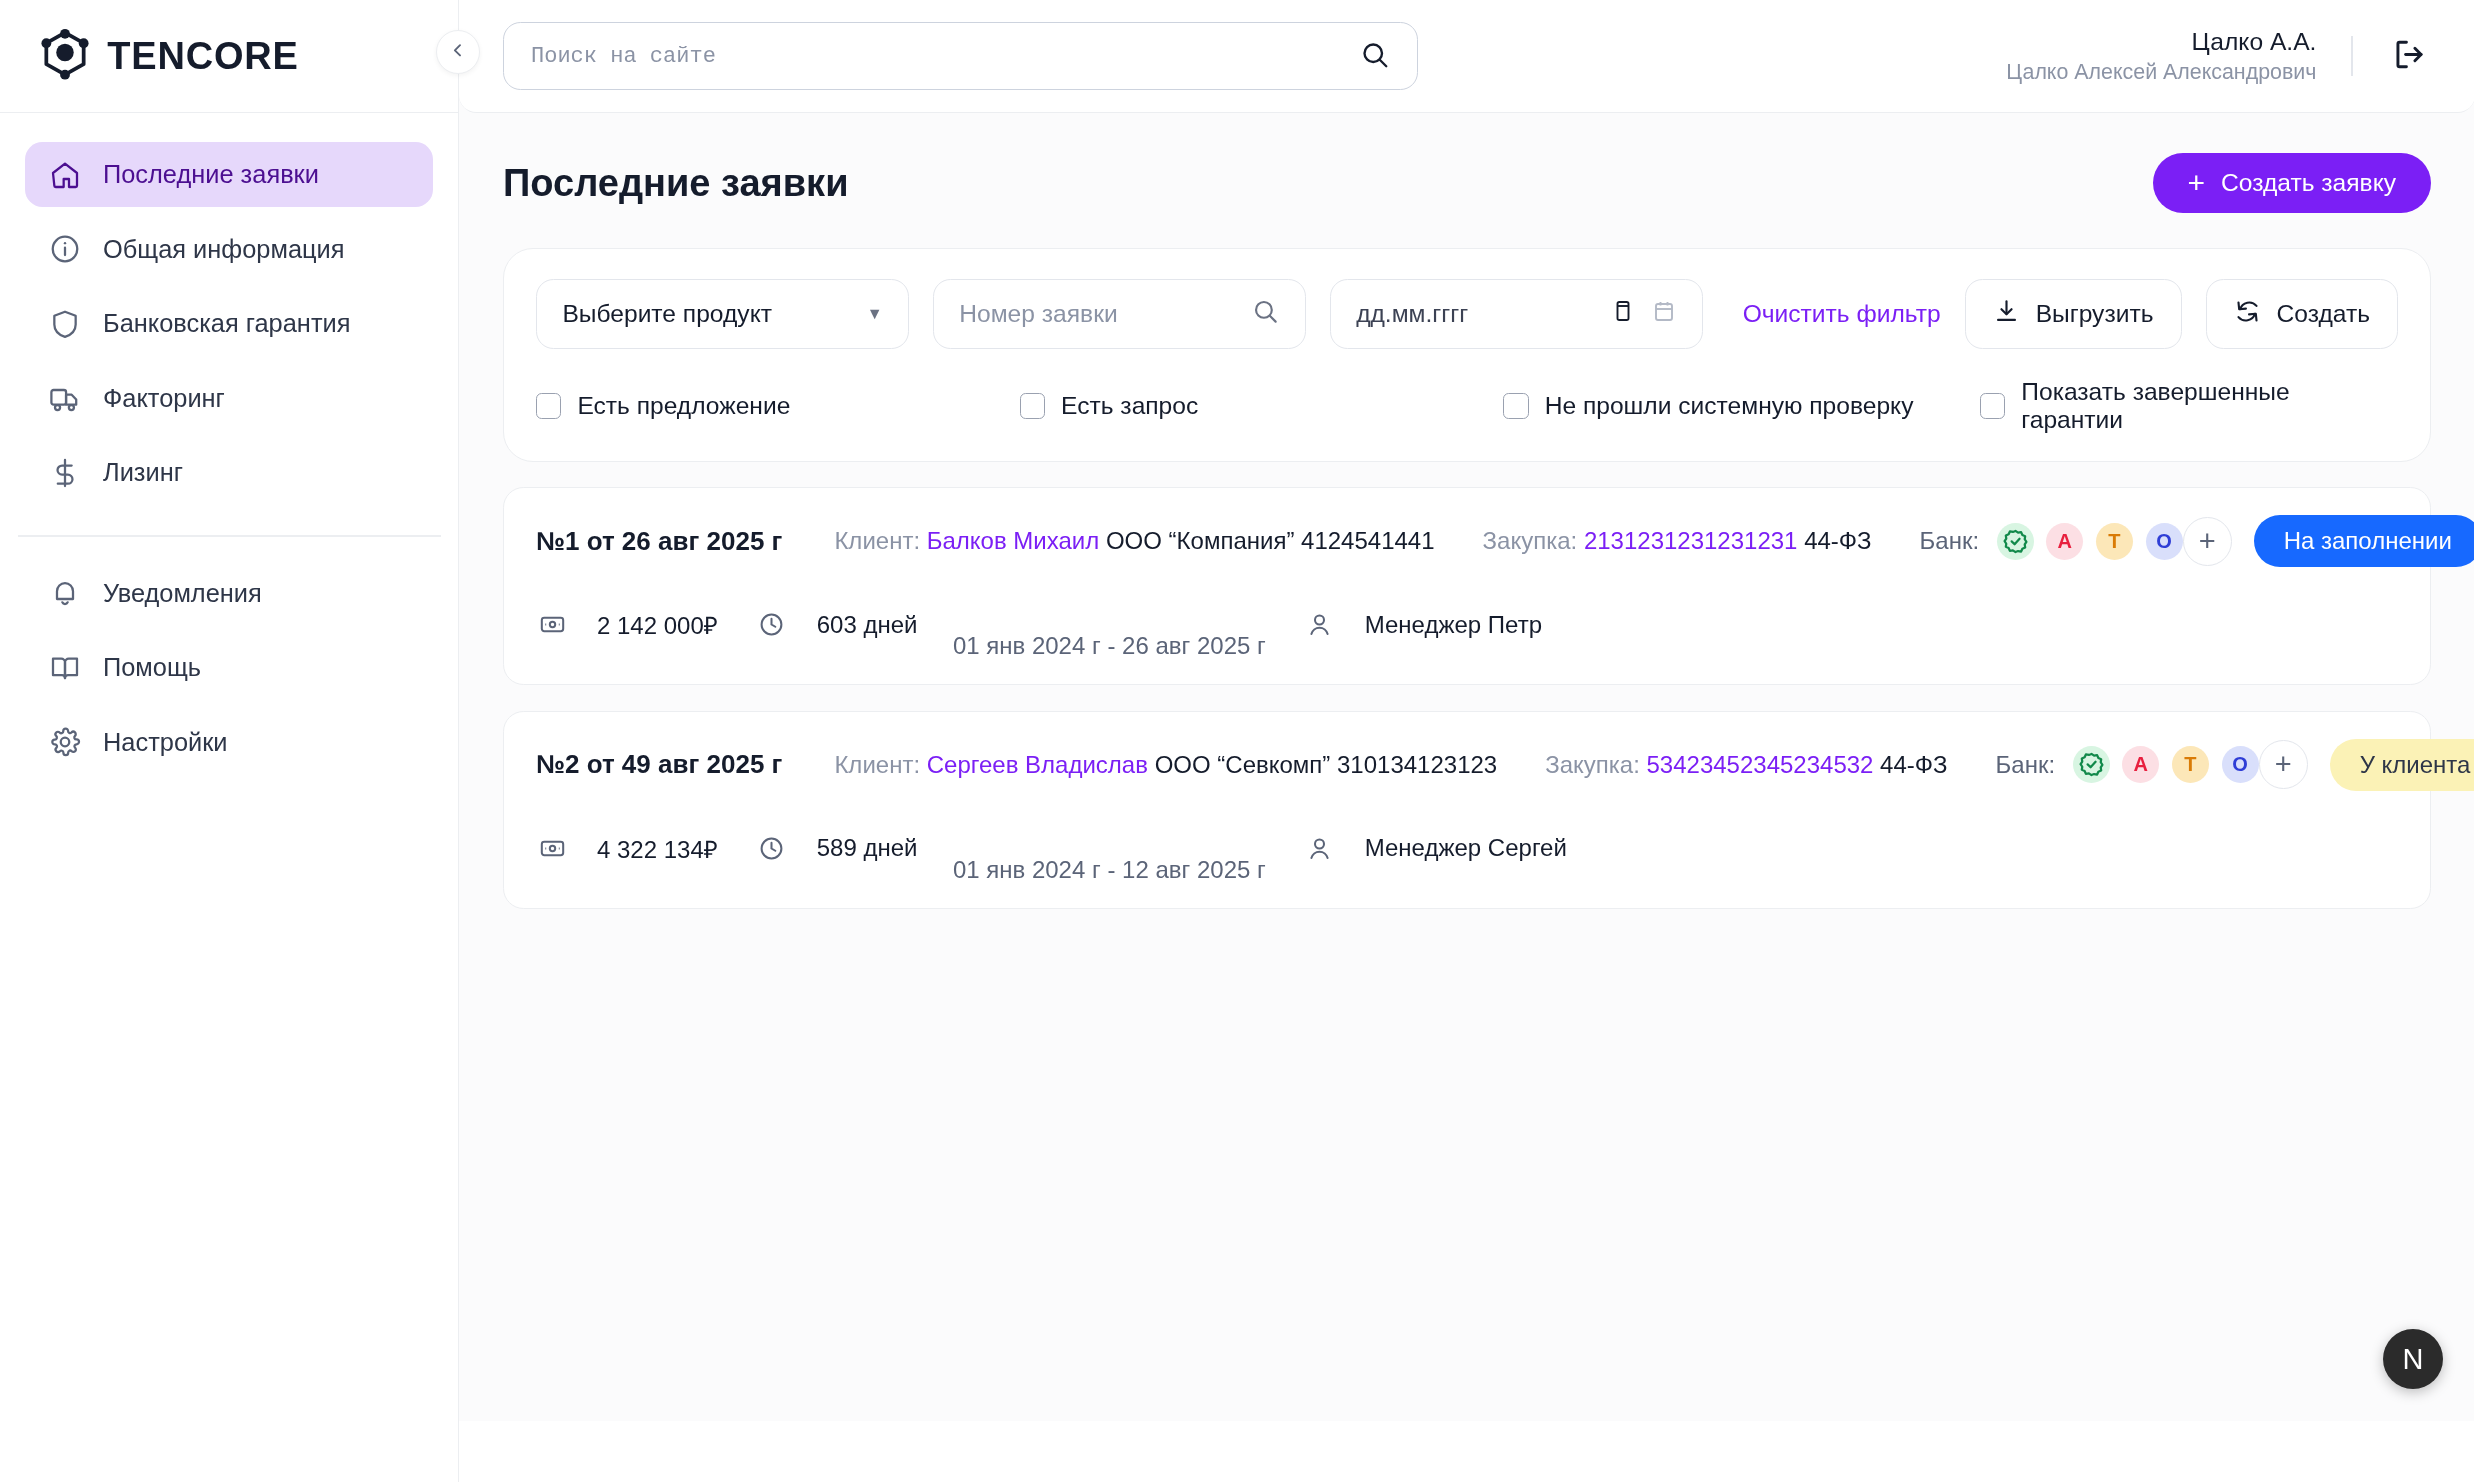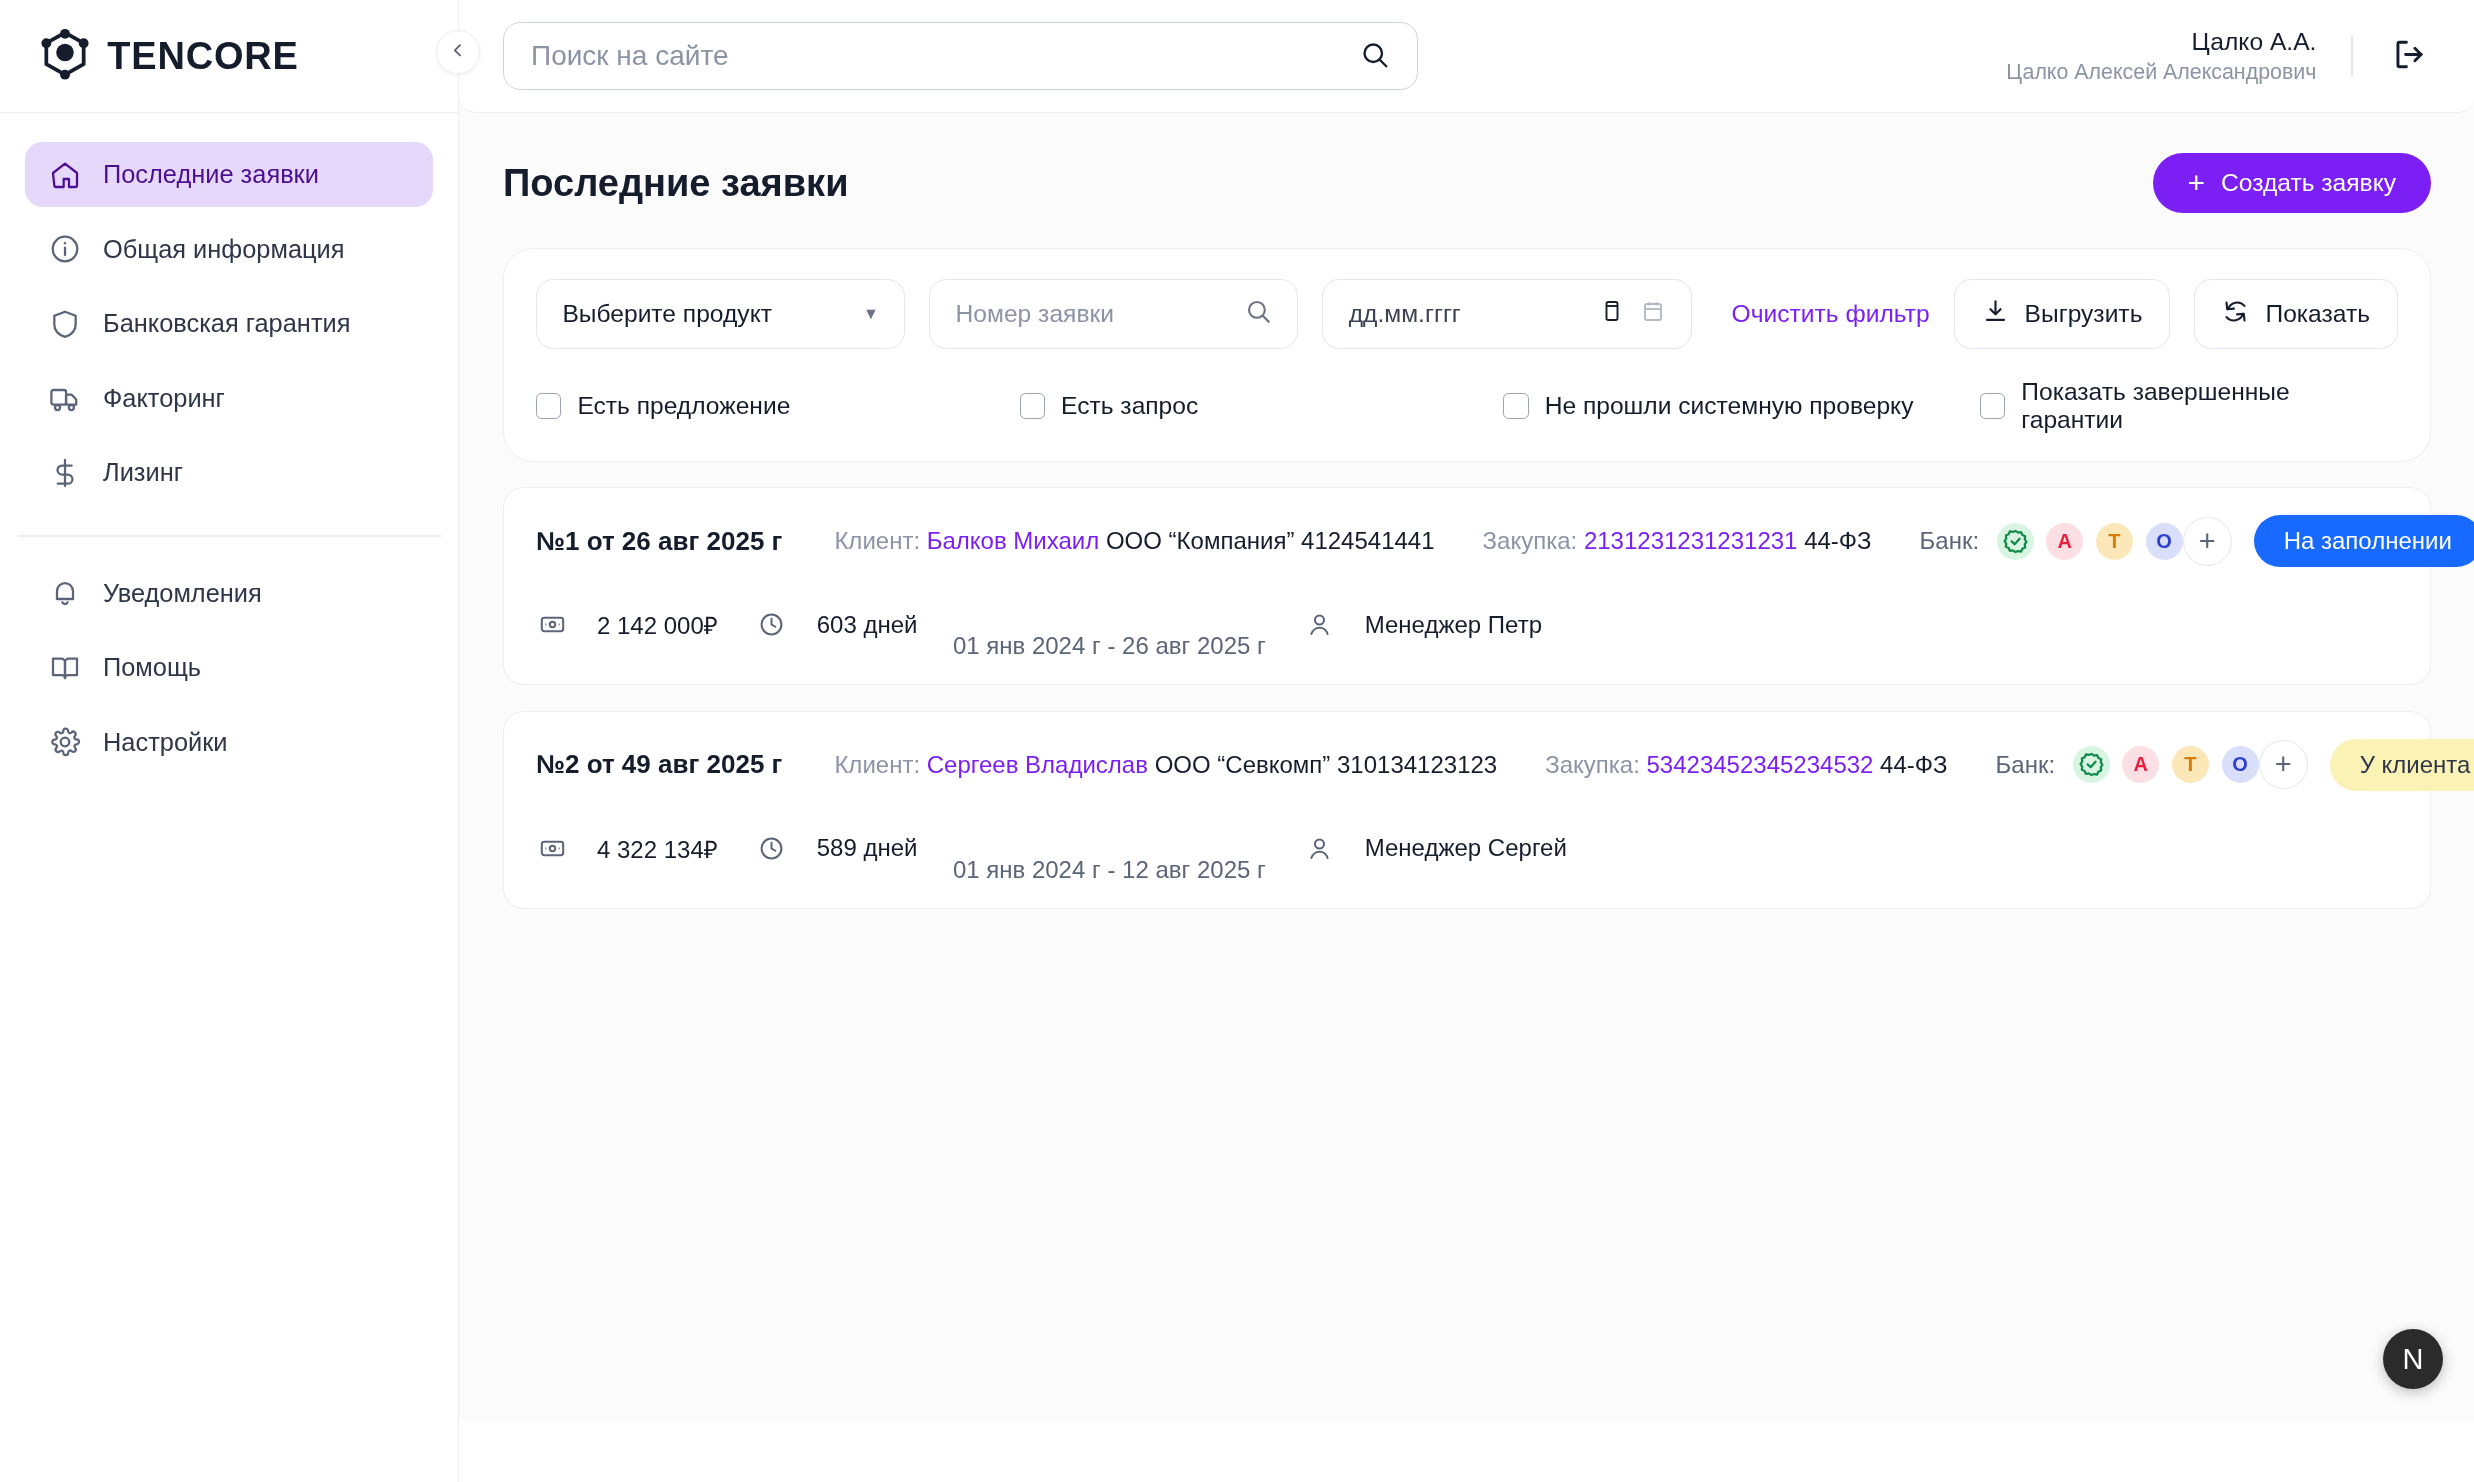--- a/index.html
+++ b/index.html
@@ -68,22 +68,22 @@
   }
   .search-box {
     width: 915px; height: 68px;
     border: 1.6px solid #cdd3de; border-radius: 17.5px;
     display: flex; align-items: center;
     padding: 0 27px;
     background: #fff;
   }
   .search-box input {
     flex: 1; border: none; outline: none;
-    font-size: 28px; color: #151c2c;
-    font-family: Liberation Sans, sans-serif;
+    font-size: 22px; color: #151c2c;
+    font-family: Liberation Mono, monospace;
     background: transparent;
   }
   .search-box input::placeholder { color: #8b93a5; }
   .topbar-right { margin-left: auto; display: flex; align-items: center; }
   .user-block { text-align: right; line-height: 1.35; }
   .user-short { font-size: 24.6px; color: #151c2c; }
   .user-full { font-size: 21.4px; color: #8b93a5; }
   .vdivide { width: 1.6px; height: 40px; background: #e3e6ec; margin: 0 35px; }
   .logout-btn { width: 43px; height: 43px; display: flex; align-items: center; justify-content: center; cursor: pointer; }
 
@@ -398,21 +398,21 @@
 
           <button class="gbtn">
             <span>
               <svg viewBox="0 0 24 24" width="27" height="27" fill="none" stroke="#151c2c" stroke-width="1.9" stroke-linecap="round" stroke-linejoin="round">
                   <path d="M20 7 a8.5 8.5 0 0 0-14.6 3"></path>
                   <polyline points="4 4 4.6 10 10.6 9.4"></polyline>
                   <path d="M4 17 a8.5 8.5 0 0 0 14.6-3"></path>
                   <polyline points="20 20 19.4 14 13.4 14.6"></polyline>
                 </svg>
             </span>
-            <span>Показать</span>
+            <span>Создать</span>
           </button>
 
         </div>
 
         <div class="check-row">
           <label class="chk c1">
             <span class="box"></span>
             <span>Есть предложение</span>
           </label>
           <label class="chk c2">

